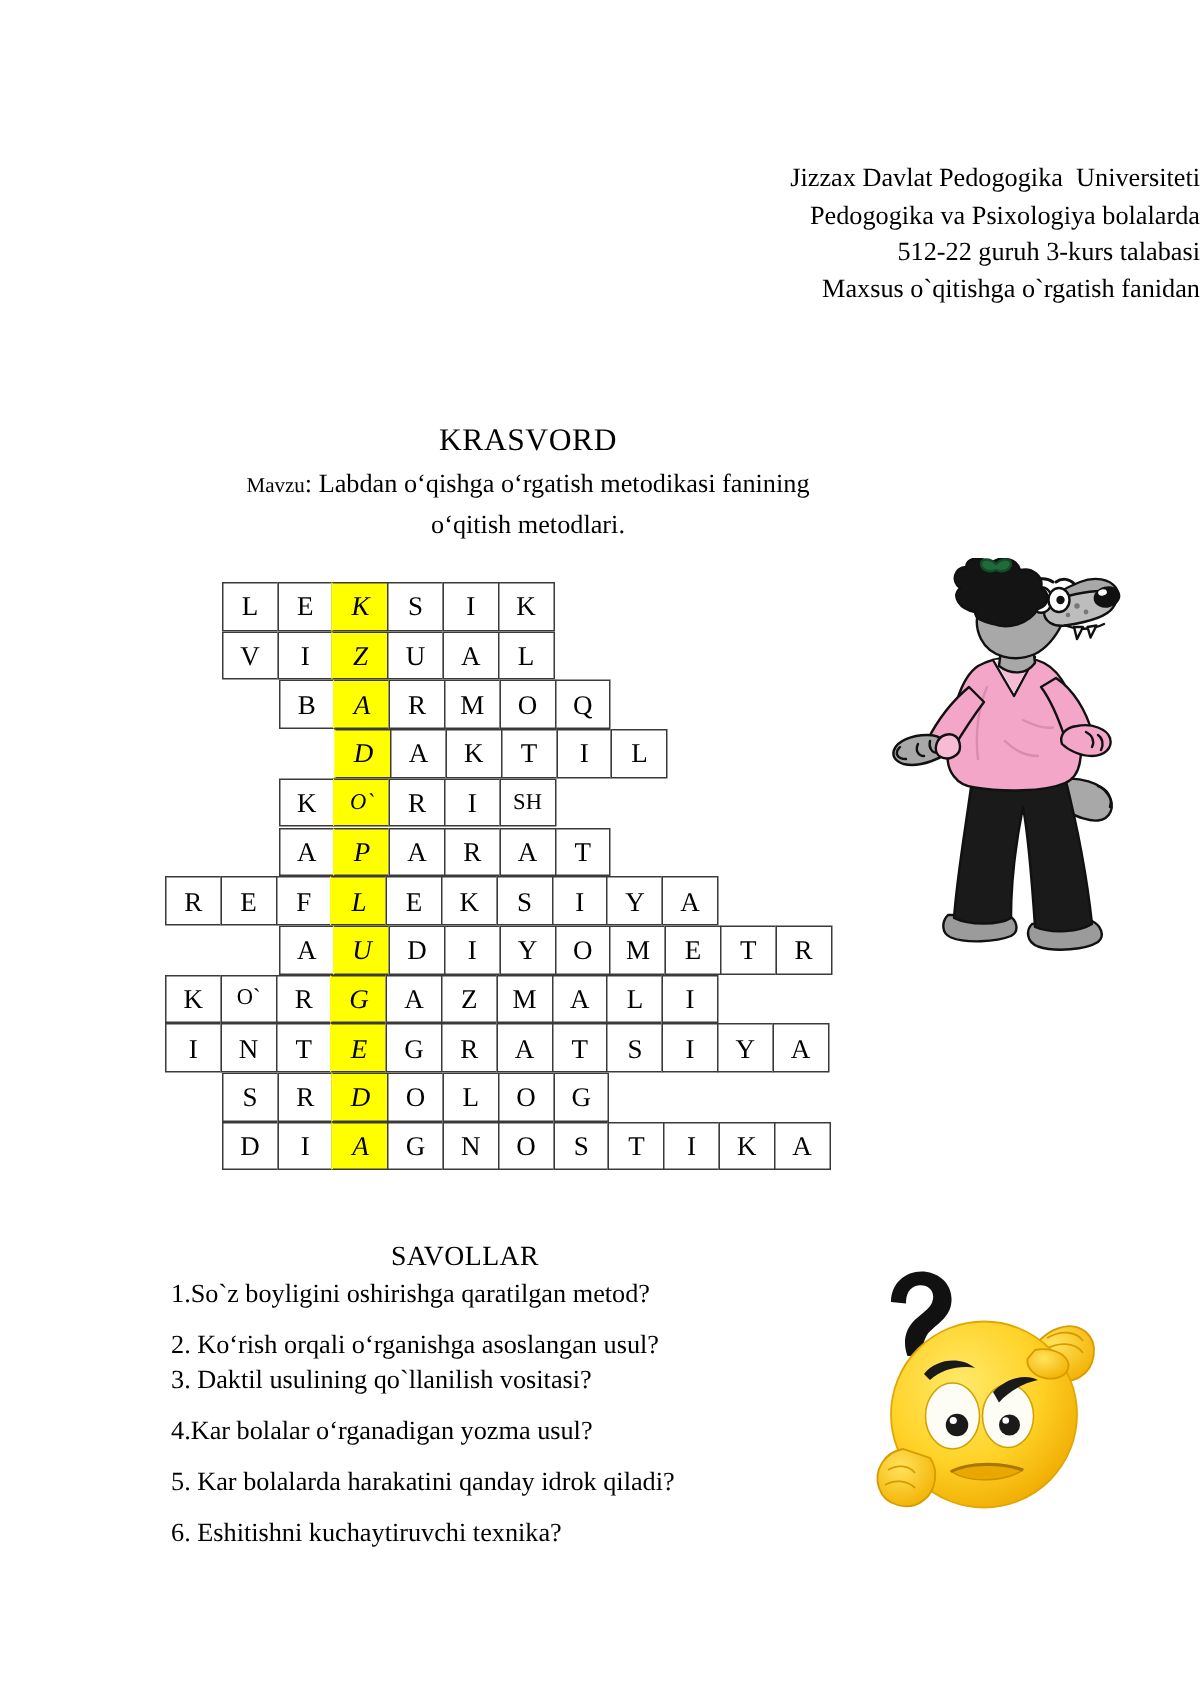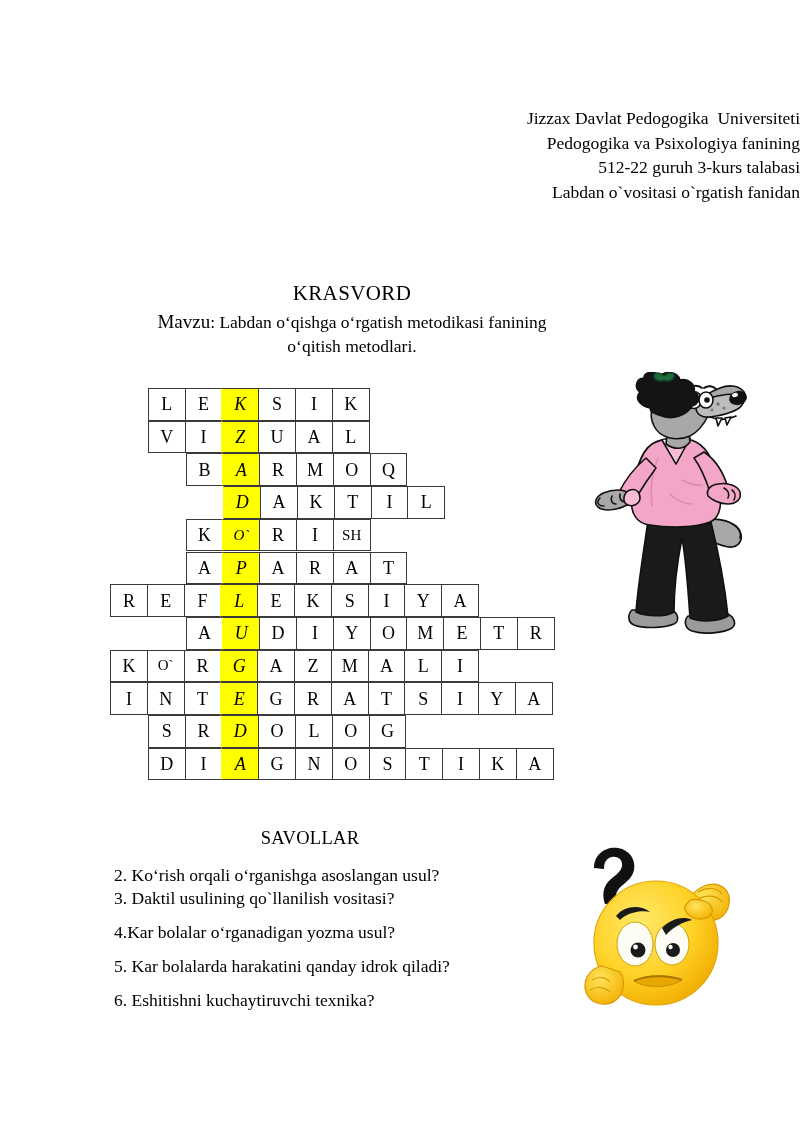--- a/index.html
+++ b/index.html
@@ -41,21 +41,21 @@
   #krasvord-title {
     font-size: 21px;
     line-height: 27px;
     letter-spacing: 0.4px;
   }
   #mavzu-line {
     font-size: 17.5px;
     line-height: 24px;
     padding: 3px 150px 0 150px;
   }
-  #mavzu-label { font-size: 19px; font-family: Liberation Serif, serif; }
+  #mavzu-label { font-size: 14px; font-family: Liberation Serif, serif; }
 
   
   #crossword {
     position: absolute;
     left: 110px;
     top: 388px;
     width: 470px;
     height: 394px;
   }
   .xrow {
@@ -112,23 +112,23 @@
   #wolf { position: absolute; left: 592px; top: 372px; width: 165px; height: 266px; }
   
   #emoji { position: absolute; left: 572px; top: 840px; width: 168px; height: 180px; }
   svg { display: block; }
 </style>
 </head>
 <body>
 
 <div id="header-block">
   <div class="hline">Jizzax Davlat Pedogogika  Universiteti</div>
-  <div class="hline">Pedogogika va Psixologiya fanining</div>
+  <div class="hline">Pedogogika va Psixologiya bolalarda</div>
   <div class="hline">512-22 guruh 3-kurs talabasi</div>
-  <div class="hline">Labdan o`vositasi o`rgatish fanidan</div>
+  <div class="hline">Maxsus o`qitishga o`rgatish fanidan</div>
 </div>
 
 <div id="title-block">
   <div id="krasvord-title">KRASVORD</div>
   <div id="mavzu-line"><span id="mavzu-label">Mavzu</span><span>: Labdan o‘qishga o‘rgatish metodikasi fanining o‘qitish metodlari.</span></div>
 </div>
 
 <div id="crossword">
     <div class="xrow" style="left: 37.8px; top: 0px;">
       <div class="xcell">L</div>
@@ -246,20 +246,21 @@
       <div class="xcell">S</div>
       <div class="xcell">T</div>
       <div class="xcell">I</div>
       <div class="xcell">K</div>
       <div class="xcell">A</div>
     </div>
   </div>
 
 <div id="savollar-heading">SAVOLLAR</div>
 <div id="questions">
+  <div class="question">1.So`z boyligini oshirishga qaratilgan metod?</div>
   <div class="question q-gap-lg">2. Ko‘rish orqali o‘rganishga asoslangan usul?</div>
   <div class="question q-gap-sm">3. Daktil usulining qo`llanilish vositasi?</div>
   <div class="question q-gap-lg">4.Kar bolalar o‘rganadigan yozma usul?</div>
   <div class="question q-gap-lg">5. Kar bolalarda harakatini qanday idrok qiladi?</div>
   <div class="question q-gap-lg">6. Eshitishni kuchaytiruvchi texnika?</div>
 </div>
 
 <div id="wolf">
 <svg viewBox="0 0 165 266" width="165" height="266">
   <g stroke="#111" stroke-width="1.6" stroke-linejoin="round" stroke-linecap="round">

